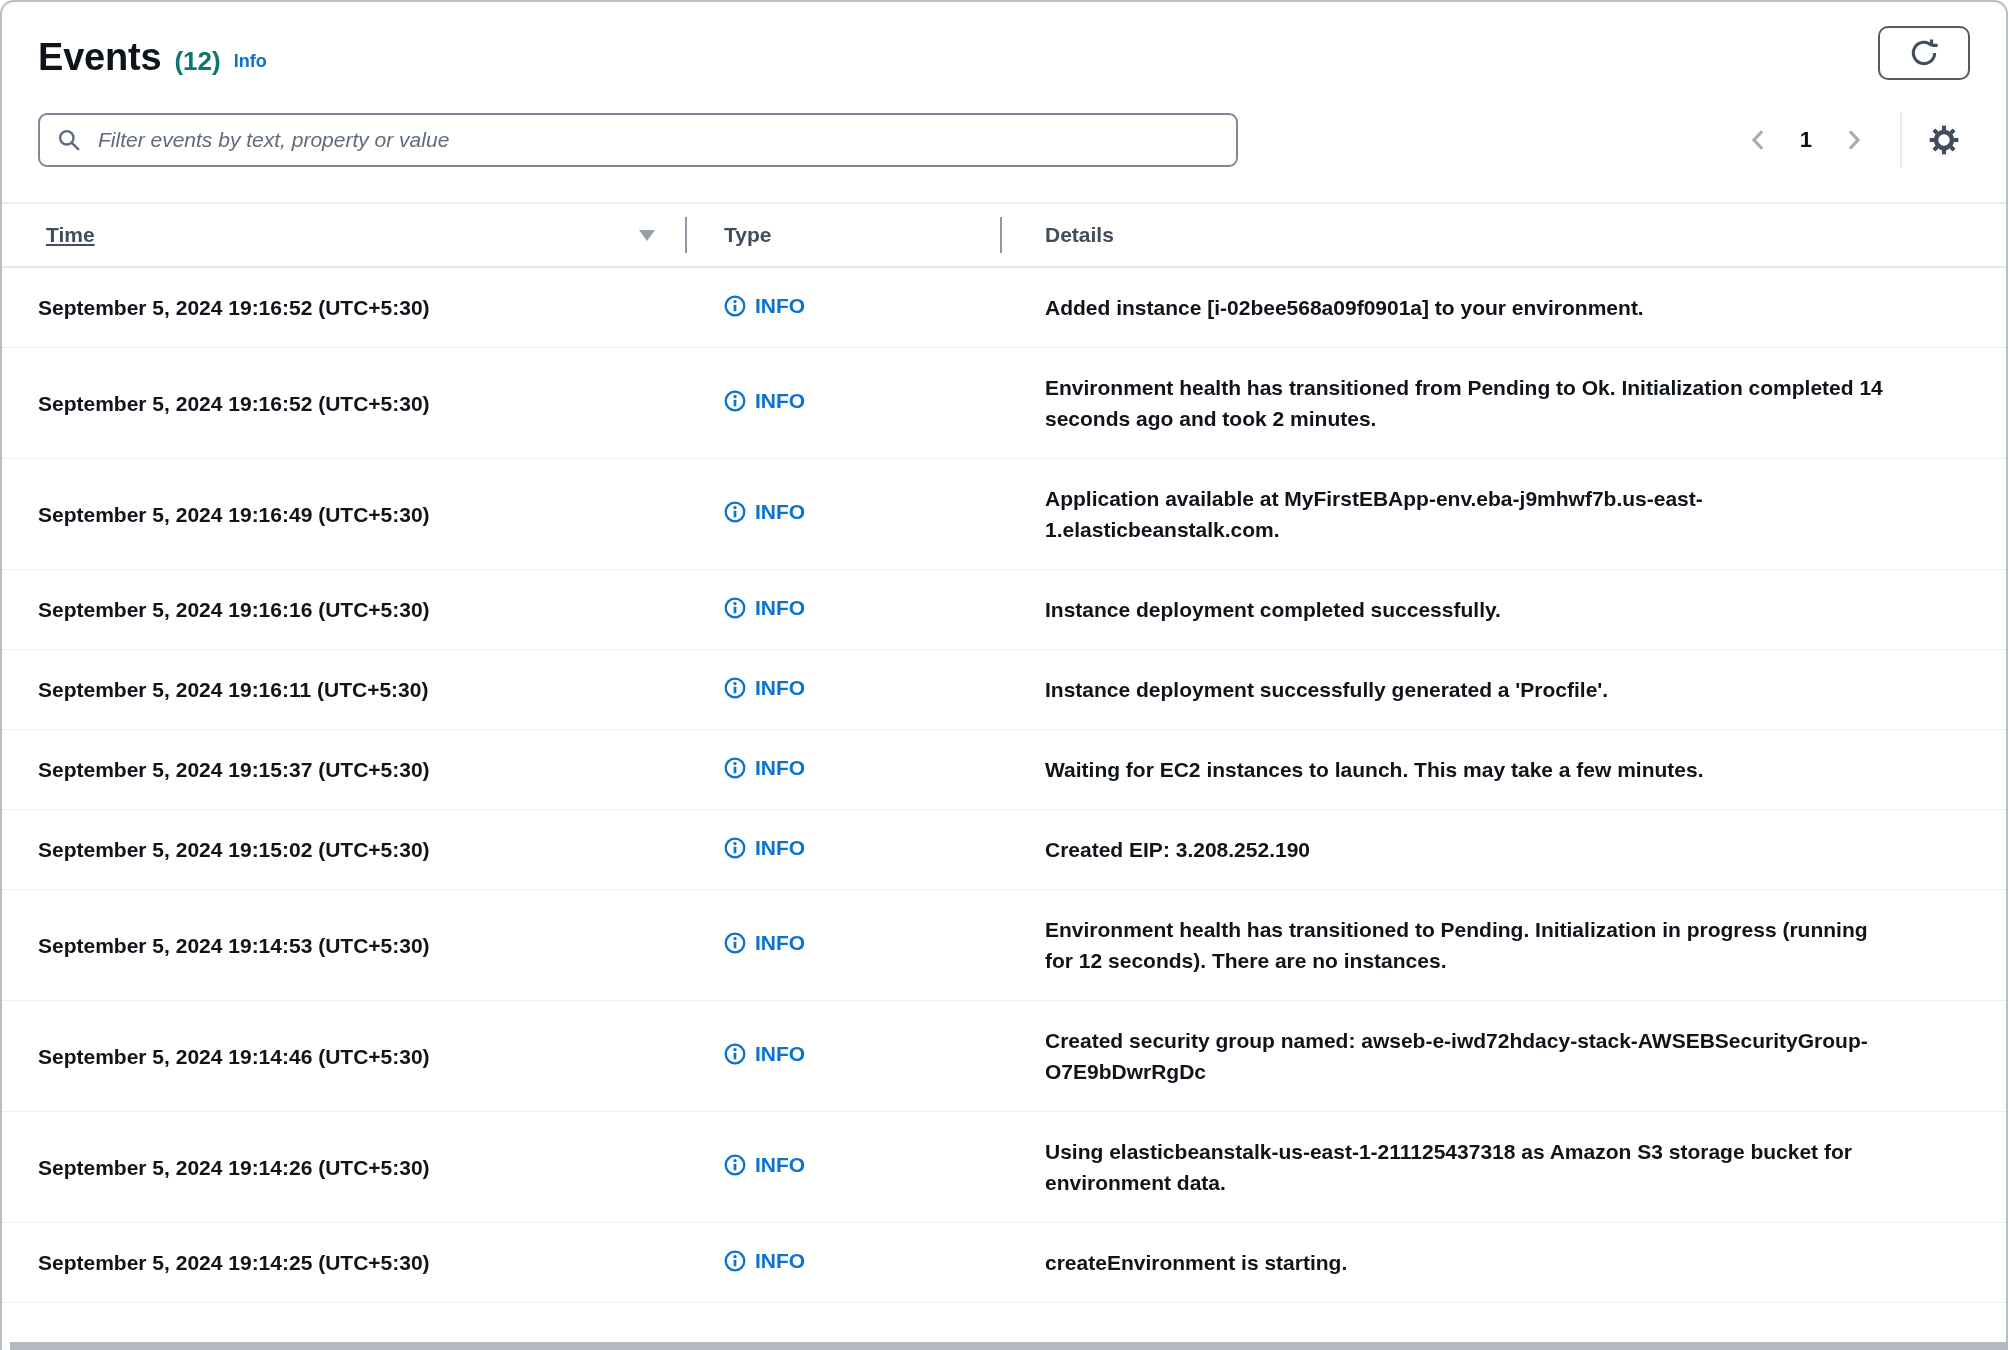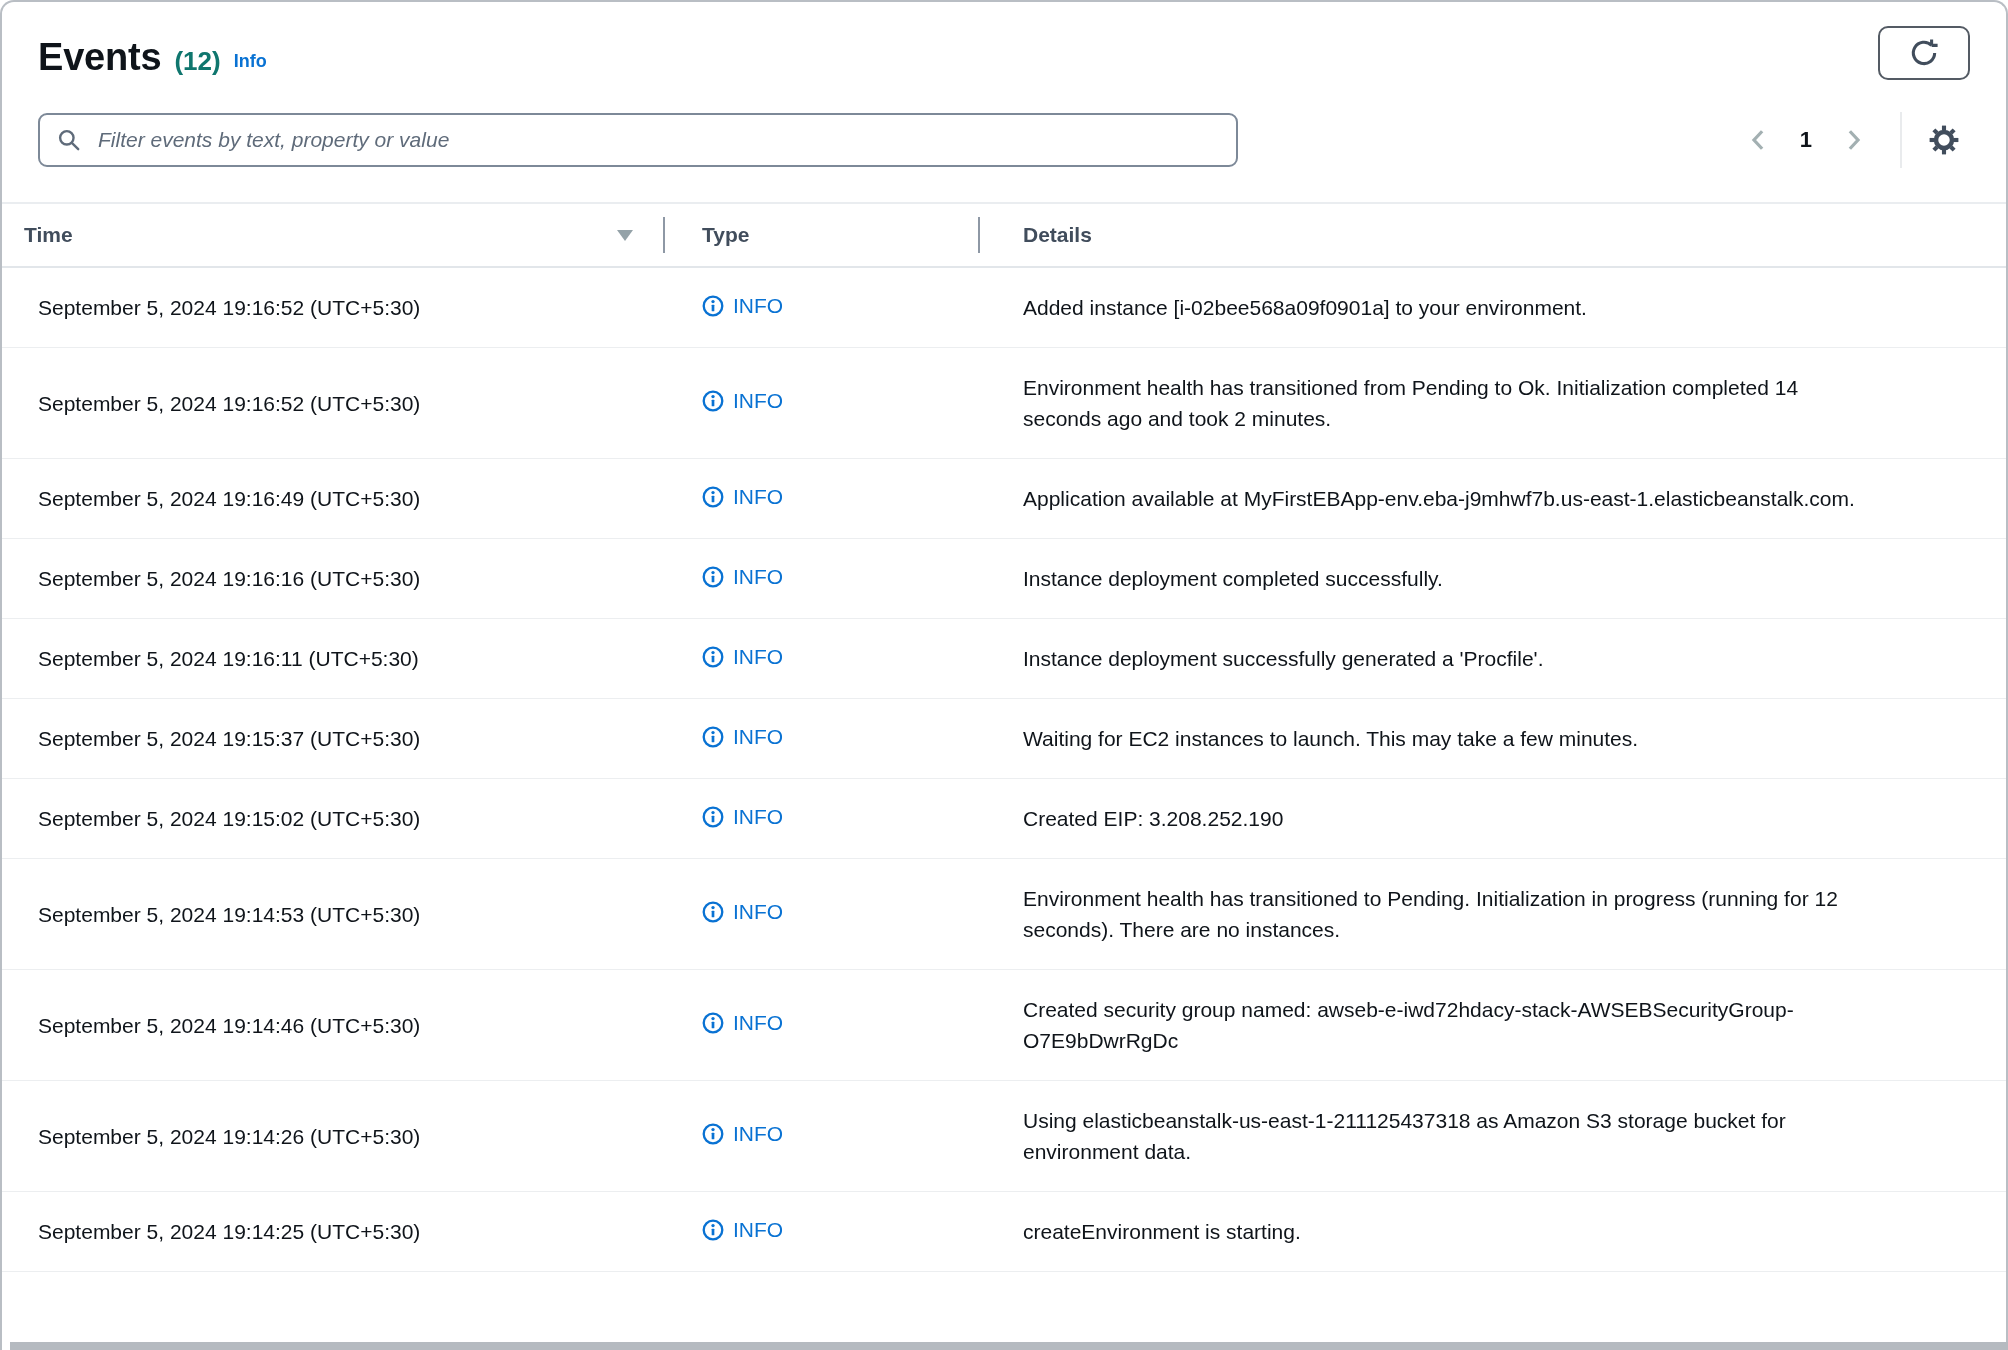--- a/index.html
+++ b/index.html
@@ -39,30 +39,30 @@
   .page-num{font-size:22px;font-weight:700;color:#0f141a;margin:0 22px;cursor:pointer;}
   .vdiv{width:2px;height:56px;background:#e9ebed;margin:0 22px 0 28px;}
   .gear-btn{background:none;border:none;display:flex;padding:4px;cursor:pointer;}
 
   
   table{border-collapse:collapse;width:100%;margin-top:34px;table-layout:fixed;}
   thead th{
     font-size:21px;font-weight:700;color:#414d5c;text-align:left;height:62px;
     border-top:2px solid #eaedf0;border-bottom:2px solid #e2e6ea;position:relative;padding:0;
   }
-  th.h-time{width:639px;padding-left:24px;}
+  th.h-time{width:639px;padding-left:46px;text-decoration:underline;}
   th.h-type{width:276px;padding-left:39px;}
   th.h-details{padding-left:45px;}
   th.h-type::before,th.h-details::before{
     content:"";position:absolute;left:0;top:13px;height:36px;width:2px;background:#8e98a5;
   }
   .sort-icon{position:absolute;right:30px;top:26px;width:0;height:0;
     border-left:8px solid transparent;border-right:8px solid transparent;border-top:11px solid #94a2a8;}
 
-  tbody td{border-bottom:1px solid #eceef0;vertical-align:middle;padding-top:24px;padding-bottom:24px;}
+  tbody td{border-bottom:1px solid #eceef0;vertical-align:middle;padding-top:24px;padding-bottom:24px;font-weight:bold;}
   td.c-time{padding-left:38px;font-size:21px;line-height:31px;color:#0f141a;}
   td.c-type{padding-left:39px;}
   td.c-details{padding-left:45px;font-size:21px;margin-top:16px;}
   .details-text{max-width:850px;line-height:31px;}
   .badge{display:inline-flex;align-items:center;gap:9px;color:#0972d3;font-size:21px;line-height:22px;}
   .info-ic{width:22px;height:22px;flex:none;}
 </style>
 </head>
 <body>
 

